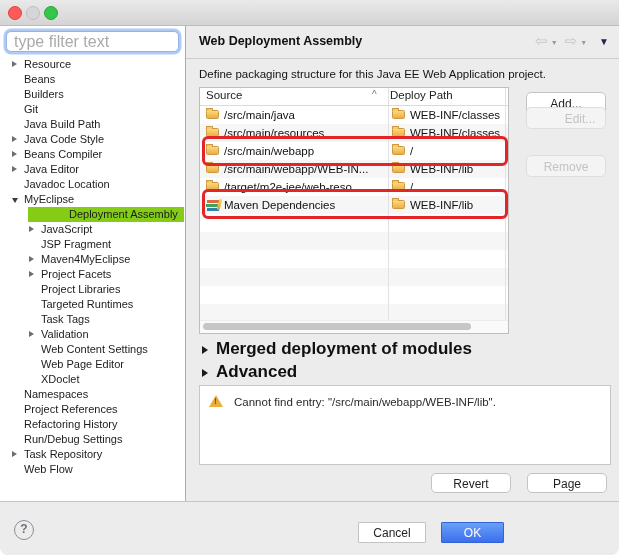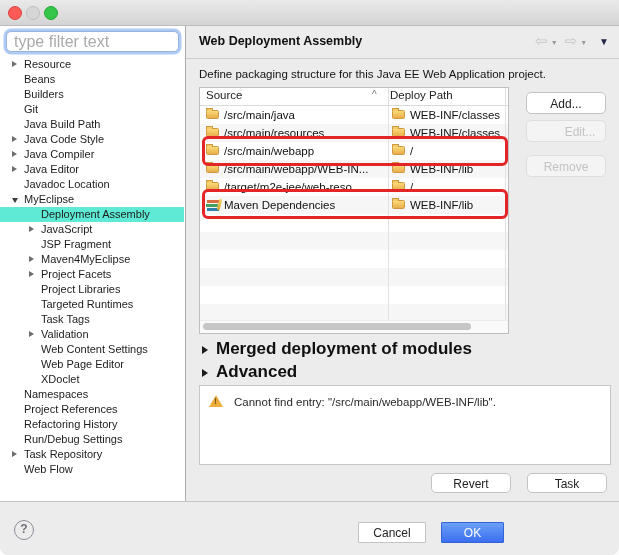--- a/index.html
+++ b/index.html
@@ -18,21 +18,21 @@
   .main{display:flex;height:475px;}
   .sidebar{position:relative;width:186px;background:#ffffff;border-right:1px solid #ababab;
            box-sizing:border-box;flex:none;}
   .filter{position:absolute;left:6px;top:5px;width:157px;height:19px;border:1px solid #96b3df;
           border-radius:5px;box-shadow:0 0 0 2.5px rgba(110,160,235,.55);font-size:16px;
           padding:0 7px;color:#444;outline:none;font-family:"Liberation Sans",sans-serif;}
   .filter::placeholder{color:#aaaaaa;}
   .tree{position:absolute;left:0;top:31px;right:1px;}
   .tree-item{position:relative;height:15px;line-height:15px;font-size:11px;color:#1c1c1c;
              white-space:nowrap;}
-  .tree-item.sel{background:#5eead4;}
+  .tree-item.sel{background:#84cc16;margin-left:28px;}
   .tree-item .lbl{position:absolute;top:0;}
   .tree-item .arr{position:absolute;top:4px;width:0;height:0;}
   .arr.collapsed{border-top:3.5px solid transparent;border-bottom:3.5px solid transparent;
                  border-left:5px solid #6e6e6e;}
   .arr.expanded{border-left:3.5px solid transparent;border-right:3.5px solid transparent;
                 border-top:5px solid #3a3a3a;margin-top:2px;}
   
   .panel{position:relative;flex:1;}
   .panel-header{position:relative;height:32px;border-bottom:1px solid #cdcdcd;}
   .panel-header .ptitle{position:absolute;left:13px;top:8px;font-size:12.5px;font-weight:bold;color:#111;}
@@ -141,21 +141,21 @@
           </div>
           <div class="tree-item">
             <span class="lbl" style="left: 24px;">Java Build Path</span>
           </div>
           <div class="tree-item">
             <span class="arr collapsed" style="left: 12px;"></span>
             <span class="lbl" style="left: 24px;">Java Code Style</span>
           </div>
           <div class="tree-item">
             <span class="arr collapsed" style="left: 12px;"></span>
-            <span class="lbl" style="left: 24px;">Java Compiler</span>
+            <span class="lbl" style="left: 24px;">Beans Compiler</span>
           </div>
           <div class="tree-item">
             <span class="arr collapsed" style="left: 12px;"></span>
             <span class="lbl" style="left: 24px;">Java Editor</span>
           </div>
           <div class="tree-item">
             <span class="lbl" style="left: 24px;">Javadoc Location</span>
           </div>
           <div class="tree-item">
             <span class="arr expanded" style="left: 12px;"></span>
@@ -293,36 +293,36 @@
           <div class="hscroll">
             <div class="hthumb"></div>
           </div>
         </div>
 
         <div class="hlbox" style="top:77px;"></div>
         <div class="hlbox" style="top:130px;"></div>
 
         <div id="side-buttons">
             <div class="sbtn" style="top: 33px;">Add...</div>
-            <div class="sbtn disabled" style="top: 61px; padding-left: 28px;">Edit...</div>
+            <div class="sbtn disabled" style="top: 48px; padding-left: 28px;">Edit...</div>
             <div class="sbtn disabled" style="top: 96px;">Remove</div>
           </div>
 
         <div id="sections">
             <div class="section" style="top: 280px;"><span class="tri"></span><span>Merged deployment of modules</span></div>
             <div class="section" style="top: 303px;"><span class="tri"></span><span>Advanced</span></div>
           </div>
 
         <div class="warnbox">
           <span class="warn-icon"></span>
           <span class="warn-text">Cannot find entry: "/src/main/webapp/WEB-INF/lib".</span>
         </div>
 
         <div class="pbtn" style="left:245px;">Revert</div>
-        <div class="pbtn" style="left:341px;">Task</div>
+        <div class="pbtn" style="left:341px;">Page</div>
       </div>
     </div>
   </div>
 
   <div class="footer">
     <div class="help">?</div>
     <div class="fbtn cancel">Cancel</div>
     <div class="fbtn ok">OK</div>
   </div>
 </div>

